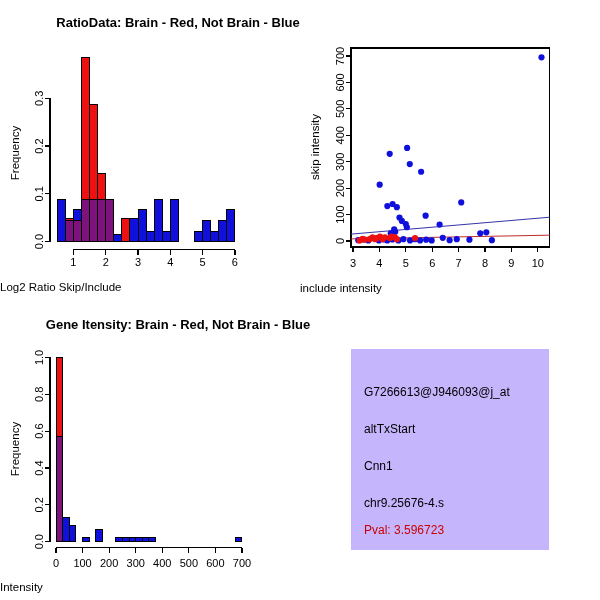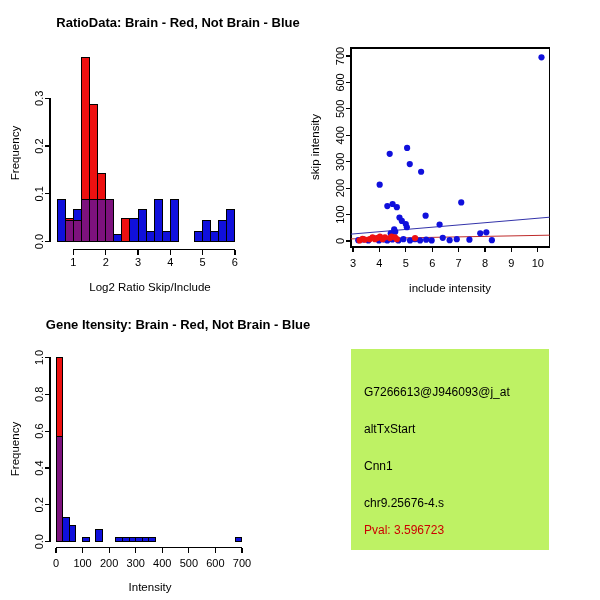--- a/index.html
+++ b/index.html
@@ -1,20 +1,20 @@
 <!DOCTYPE html>
 <html><head>
 <meta charset="utf-8">
 <style>
   html,body{margin:0;padding:0;background:#fff;}
   #screen{position:relative;width:600px;height:600px;background:#fff;overflow:hidden;
           font-family:"Liberation Sans",sans-serif;color:#000;}
   .panel-svg{position:absolute;}
   .title{position:absolute;width:300px;text-align:center;font-weight:bold;font-size:13px;white-space:nowrap;margin-left:28px;}
-  .xlab{position:absolute;width:300px;text-align:center;font-size:11.5px;}
+  .xlab{position:absolute;width:300px;font-size:11.5px;}
   .ylab{position:absolute;font-size:11.5px;white-space:nowrap;
         transform:translate(-50%,-50%) rotate(-90deg);}
   svg text{font-family:"Liberation Sans",sans-serif;font-size:11px;fill:#000;}
   .info-box{position:absolute;left:351px;top:349px;width:198px;height:201px;}
   .info-line{position:absolute;left:13px;font-size:12px;white-space:nowrap;}
 </style>
 </head>
 <body>
 
 <div id="screen">
@@ -234,21 +234,21 @@
         <text x="39.5" y="134.62" text-anchor="middle" transform="rotate(-90 39.5 131.12)">0.6</text>
         <line x1="45" y1="94.25999999999996" x2="50" y2="94.25999999999996" stroke="#000000" stroke-width="1.2" shape-rendering="crispEdges"></line>
         <text x="39.5" y="97.75999999999996" text-anchor="middle" transform="rotate(-90 39.5 94.25999999999996)">0.8</text>
         <line x1="45" y1="57.39999999999998" x2="50" y2="57.39999999999998" stroke="#000000" stroke-width="1.2" shape-rendering="crispEdges"></line>
         <text x="39.5" y="60.89999999999998" text-anchor="middle" transform="rotate(-90 39.5 57.39999999999998)">1.0</text>
       </g>
     </svg>
   <div class="xlab" style="left:0;top:581px">Intensity</div>
   <div class="ylab" style="left:15px;top:449px">Frequency</div>
 
-  <div class="info-box" id="info-box" style="background: #bef264;">
+  <div class="info-box" id="info-box" style="background: #c4b5fd;">
     <div class="info-line" style="top:36px">G7266613@J946093@j_at</div>
     <div class="info-line" style="top:73px">altTxStart</div>
     <div class="info-line" style="top:110px">Cnn1</div>
     <div class="info-line" style="top:147px">chr9.25676-4.s</div>
     <div class="info-line" id="pval-line" style="top: 174px; color: rgb(204, 0, 0);">Pval: 3.596723</div>
   </div>
 
 </div>
 
 </body></html>

